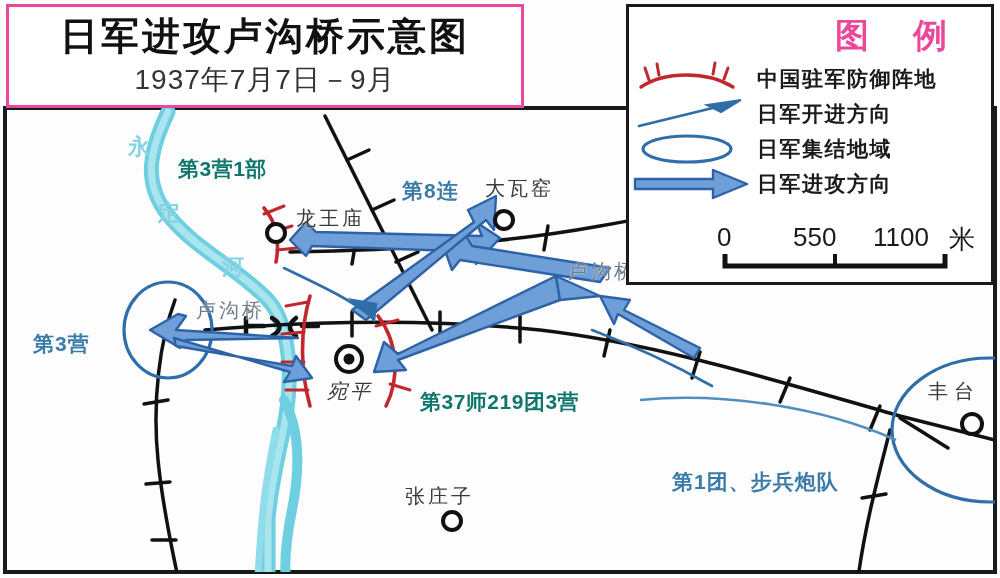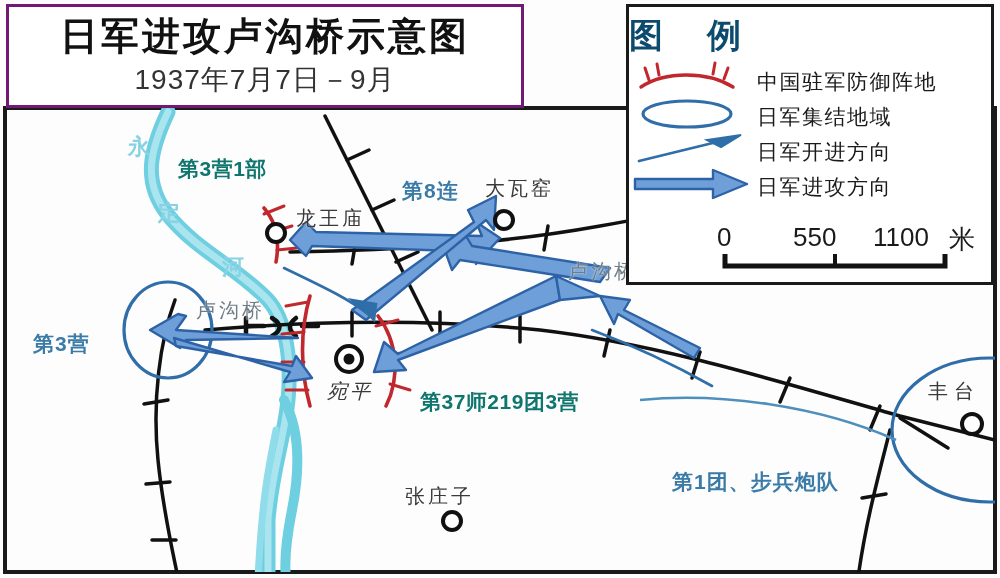--- a/index.html
+++ b/index.html
@@ -23,21 +23,21 @@
     height: 578px;
   }
   
   .title-box {
     position: absolute;
     left: 6px;
     top: 4px;
     width: 518px;
     height: 104px;
     background: #ffffff;
-    border: 3px solid #701a75;
+    border: 3px solid #ec4899;
     box-sizing: border-box;
     text-align: center;
     z-index: 20;
   }
   .title-main {
     font-size: 38px;
     font-weight: bold;
     color: #111111;
     letter-spacing: 3px;
     line-height: 1.15;
@@ -59,36 +59,37 @@
     width: 368px;
     height: 281px;
     background: #ffffff;
     border: 3px solid #1a1a1a;
     box-sizing: border-box;
     z-index: 20;
   }
   .legend-title {
     font-size: 34px;
     font-weight: bold;
-    color: #0c4a6e;
-    text-align: left;
+    color: #ec4899;
+    text-align: right;
     letter-spacing: 44px;
     margin-top: 6px;
     white-space: nowrap;
   }
   .legend-rows {
     position: absolute;
     left: 0;
     top: 54px;
     width: 100%;
   }
   .legend-row {
     display: flex;
-    align-items: flex-end;
+    align-items: center;
     height: 35px;
+    font-weight: bold;
   }
   .legend-sym {
     width: 128px;
     height: 35px;
     flex: 0 0 128px;
     position: relative;
   }
   .legend-label {
     font-size: 21px;
     color: #1a1a1a;
@@ -349,34 +350,34 @@
               <line x1="95" y1="18" x2="99" y2="7"></line>
             </g>
           </svg>
         </div>
         <div class="legend-label">中国驻军防御阵地</div>
       </div>
 
       <div class="legend-row">
         <div class="legend-sym">
           <svg width="128" height="35" viewBox="0 0 128 35">
-            <ellipse cx="58" cy="18" rx="44" ry="13" fill="none" stroke="#2f6ea8" stroke-width="3.2"></ellipse>
-          </svg>
-        </div>
-        <div class="legend-label">日军集结地域</div>
-      </div>
-
-      <div class="legend-row">
-        <div class="legend-sym">
-          <svg width="128" height="35" viewBox="0 0 128 35">
             <line x1="10" y1="30" x2="96" y2="9" stroke="#2f6ea8" stroke-width="2.8" stroke-linecap="round"></line>
             <path d="M112,4 L78,9 L92,16 Z" fill="#2f6ea8" stroke="#2f6ea8" stroke-width="2"></path>
           </svg>
         </div>
         <div class="legend-label">日军开进方向</div>
+      </div>
+
+      <div class="legend-row">
+        <div class="legend-sym">
+          <svg width="128" height="35" viewBox="0 0 128 35">
+            <ellipse cx="58" cy="18" rx="44" ry="13" fill="none" stroke="#2f6ea8" stroke-width="3.2"></ellipse>
+          </svg>
+        </div>
+        <div class="legend-label">日军集结地域</div>
       </div>
 
       <div class="legend-row">
         <div class="legend-sym">
           <svg width="128" height="35" viewBox="0 0 128 35">
             <path d="M6,13 L84,13 L84,4 L118,18 L84,32 L84,23 L6,23 Z" fill="#6f9fd8" stroke="#2d63a6" stroke-width="2.4" stroke-linejoin="round"></path>
           </svg>
         </div>
         <div class="legend-label">日军进攻方向</div>
       </div>

